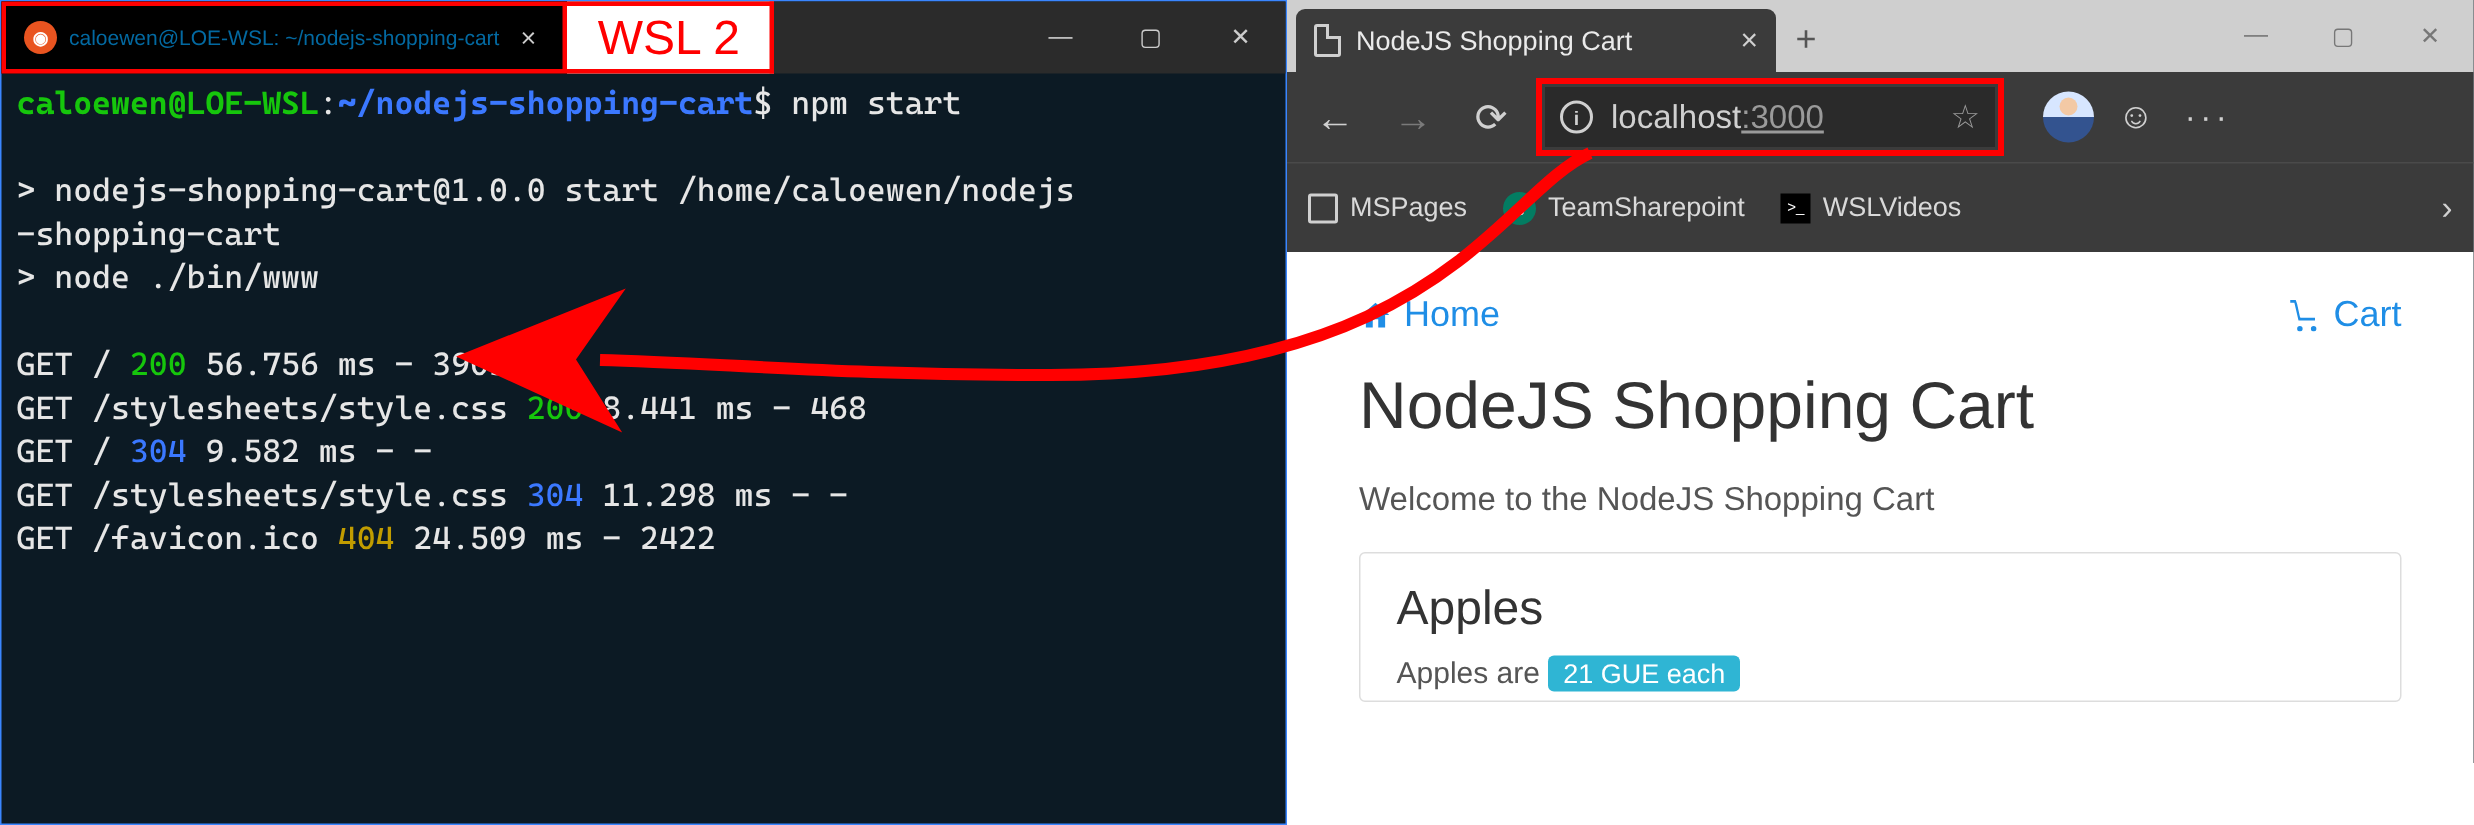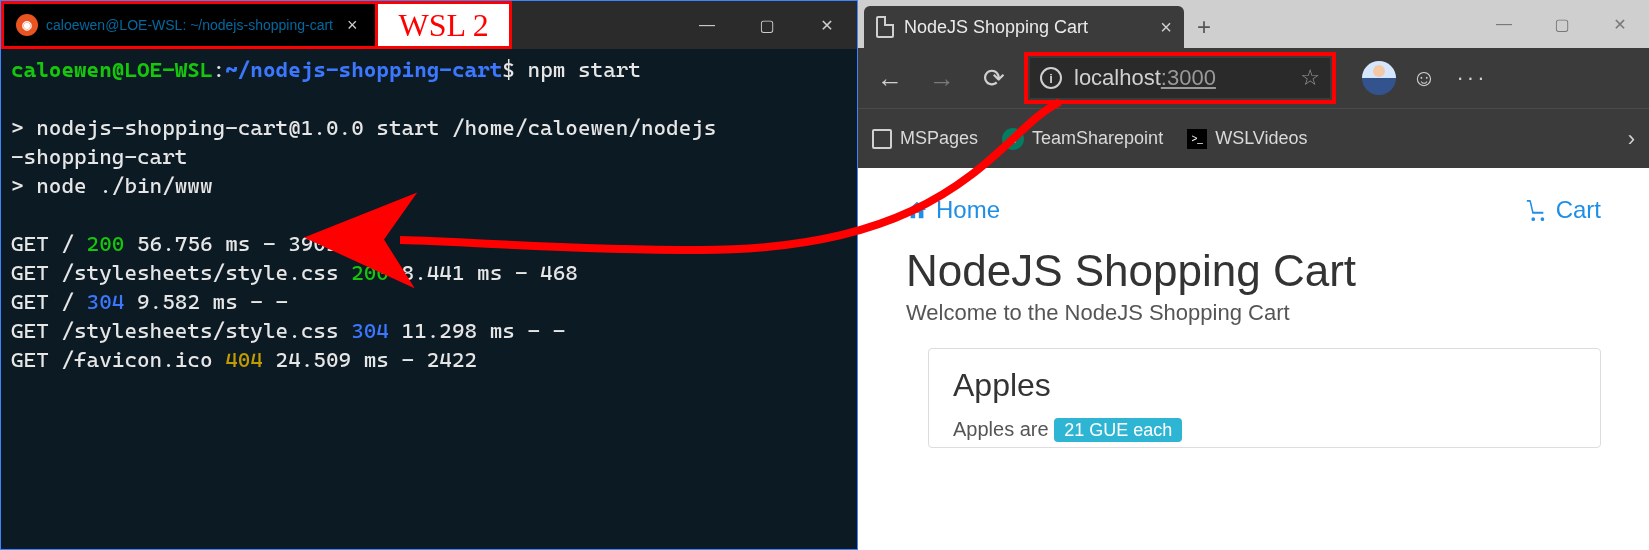--- a/index.html
+++ b/index.html
@@ -48,21 +48,20 @@
   .wsl-label {
     border: 3px solid #ff0000;
     border-left: none;
     height: 48px;
     padding: 0 20px;
     display: flex; align-items: center;
     background: #fff;
     color: #ff0000;
     font-size: 32px;
     font-weight: 500;
-    font-family: Liberation Serif, serif;
   }
   .win-controls { margin-left: auto; display: flex; height: 48px; }
   .win-btn {
     width: 60px; display: flex; align-items: center; justify-content: center;
     color: #ccc; font-size: 16px; cursor: pointer;
   }
 
   .term-body {
     flex: 1;
     padding: 6px 10px;
@@ -197,24 +196,24 @@
     background:#fff;
     padding: 28px 48px 0 48px;
     overflow:hidden;
     position: relative;
   }
   .page-nav { display:flex; justify-content:space-between; color:#1f8ee6; font-size:24px;}
   .page-nav a { display:flex; align-items:center; gap:8px; cursor:pointer;}
   .home-icon-svg { width:22px; height:22px; fill:#1f8ee6;}
   .cart-icon-svg { width:24px; height:22px; fill:#1f8ee6;}
   .page-title { font-size:44px; color:#333; margin-top:22px; font-weight:400;}
-  .page-subtitle { font-size:22px; color:#555; margin-top:4px;}
+  .page-subtitle { font-size:22px; color:#555; margin-top:24px;}
   .card {
     border:1px solid #ddd; border-radius:4px;
-    margin-top:22px; padding:18px 24px 6px 24px;margin-left:22px;
+    margin-top:22px; padding:18px 24px 6px 24px;
   }
   .card h3 { font-size:32px; color:#333; font-weight:400;}
   .card p { font-size:20px; color:#555; margin-top:14px;}
   .badge { background:#2fb5d4; color:#fff; padding:2px 10px; border-radius:4px; font-size:18px;}
 
   
   .arrow-overlay {
     position:absolute; top:0; left:0; width:1649px; height:550px;
     pointer-events:none;
   }

